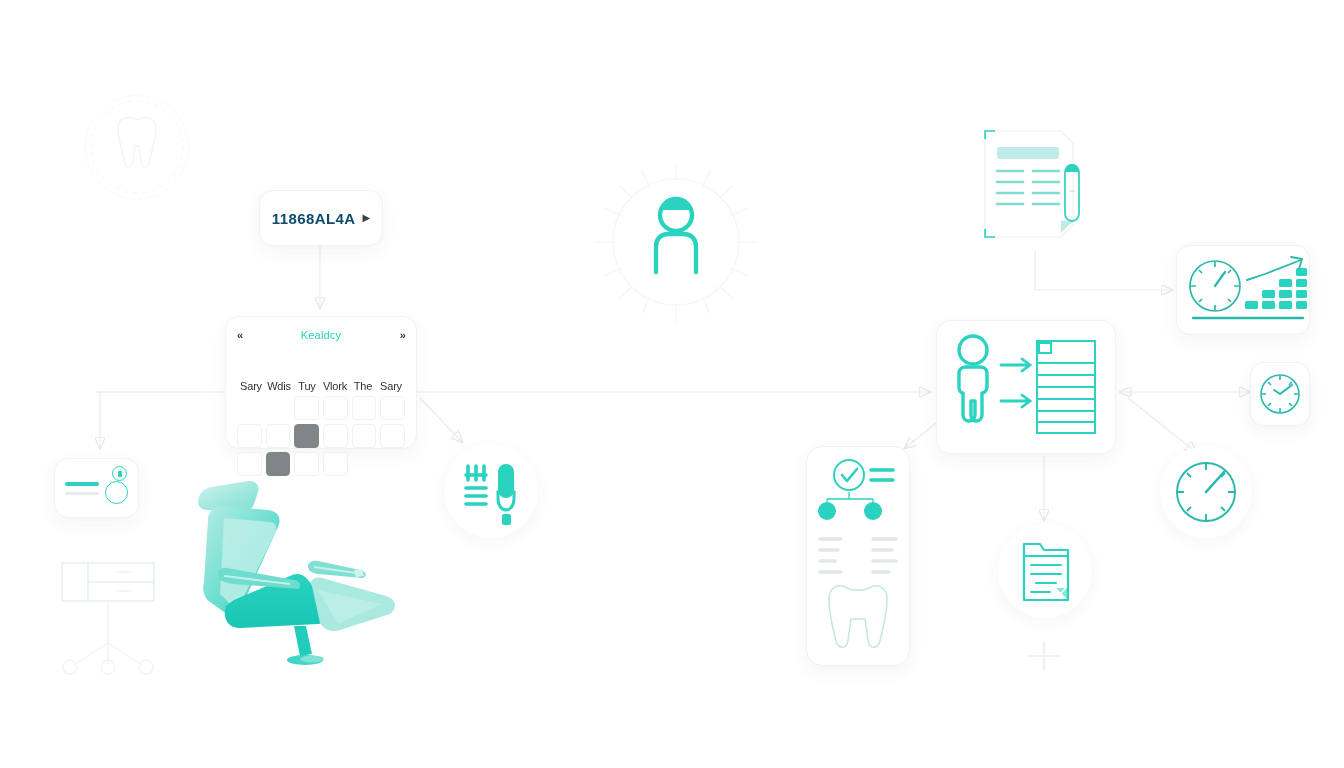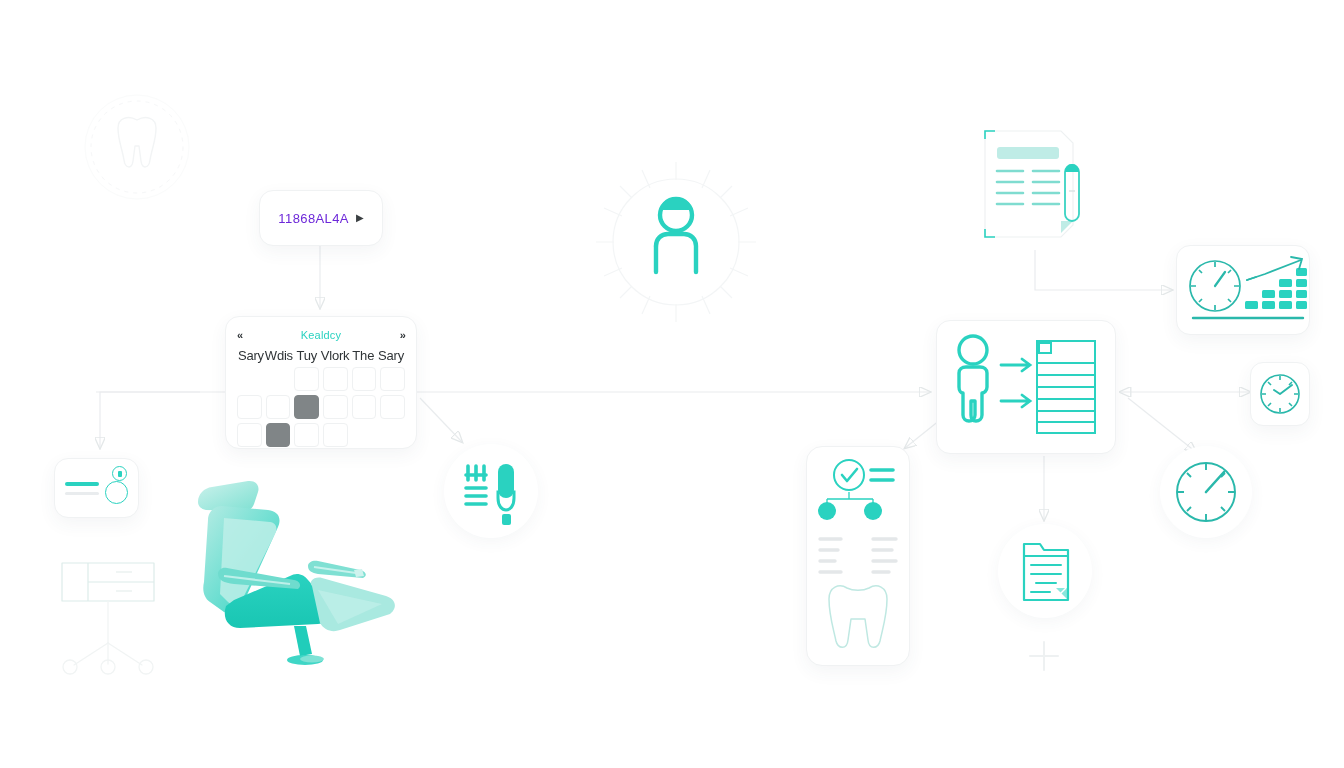--- a/index.html
+++ b/index.html
@@ -24,35 +24,35 @@
     background:#ffffff;
     box-shadow:0 4px 16px rgba(60,80,90,.05);
   }
 
   
   #badge{
     left:259px;top:190px;width:122px;height:54px;
     display:flex;align-items:center;justify-content:center;gap:7px;
   }
   #badge .btxt{
-    font-size:13px;letter-spacing:.4px;color:#6d28d9;font-weight:400;
+    font-size:15px;letter-spacing:.4px;color:#0c4a6e;font-weight:700;
     white-space:nowrap;
   }
   #badge .play{color:#3a3f42;font-size:10px;line-height:1;}
 
   
   #calendar{
     left:225px;top:316px;width:192px;height:133px;
     padding:10px 11px 9px;box-sizing:border-box;
   }
   .cal-head{display:flex;align-items:center;justify-content:space-between;height:16px;}
   .cal-title{font-size:11px;color:#2ad2c0;font-weight:400;letter-spacing:.2px;}
   .cal-nav{font-size:11px;color:#2f3437;font-weight:700;letter-spacing:-1px;}
   .cal-days{display:grid;grid-template-columns:repeat(6,1fr);margin-top:5px;}
-  .cal-days span{font-size:13px;color:#2f3437;text-align:center;letter-spacing:-.2px;}
+  .cal-days span{font-size:11px;color:#2f3437;text-align:center;letter-spacing:-.2px;margin-top:32px;}
   .cal-grid{display:grid;grid-template-columns:repeat(6,1fr);gap:4px;margin-top:4px;}
   .cal-cell{
     height:22px;border:1px solid #eff1f2;border-radius:4px;background:#fff;
   }
   .cal-cell.blank{border-color:transparent;background:transparent;}
   .cal-cell.sel{background:#808587;border-color:#808587;}
 
   
   #leftcard{left:54px;top:458px;width:85px;height:60px;padding:11px 10px;box-sizing:border-box;}
   #leftcard .lc-row{display:flex;align-items:center;justify-content:space-between;height:100%;}

